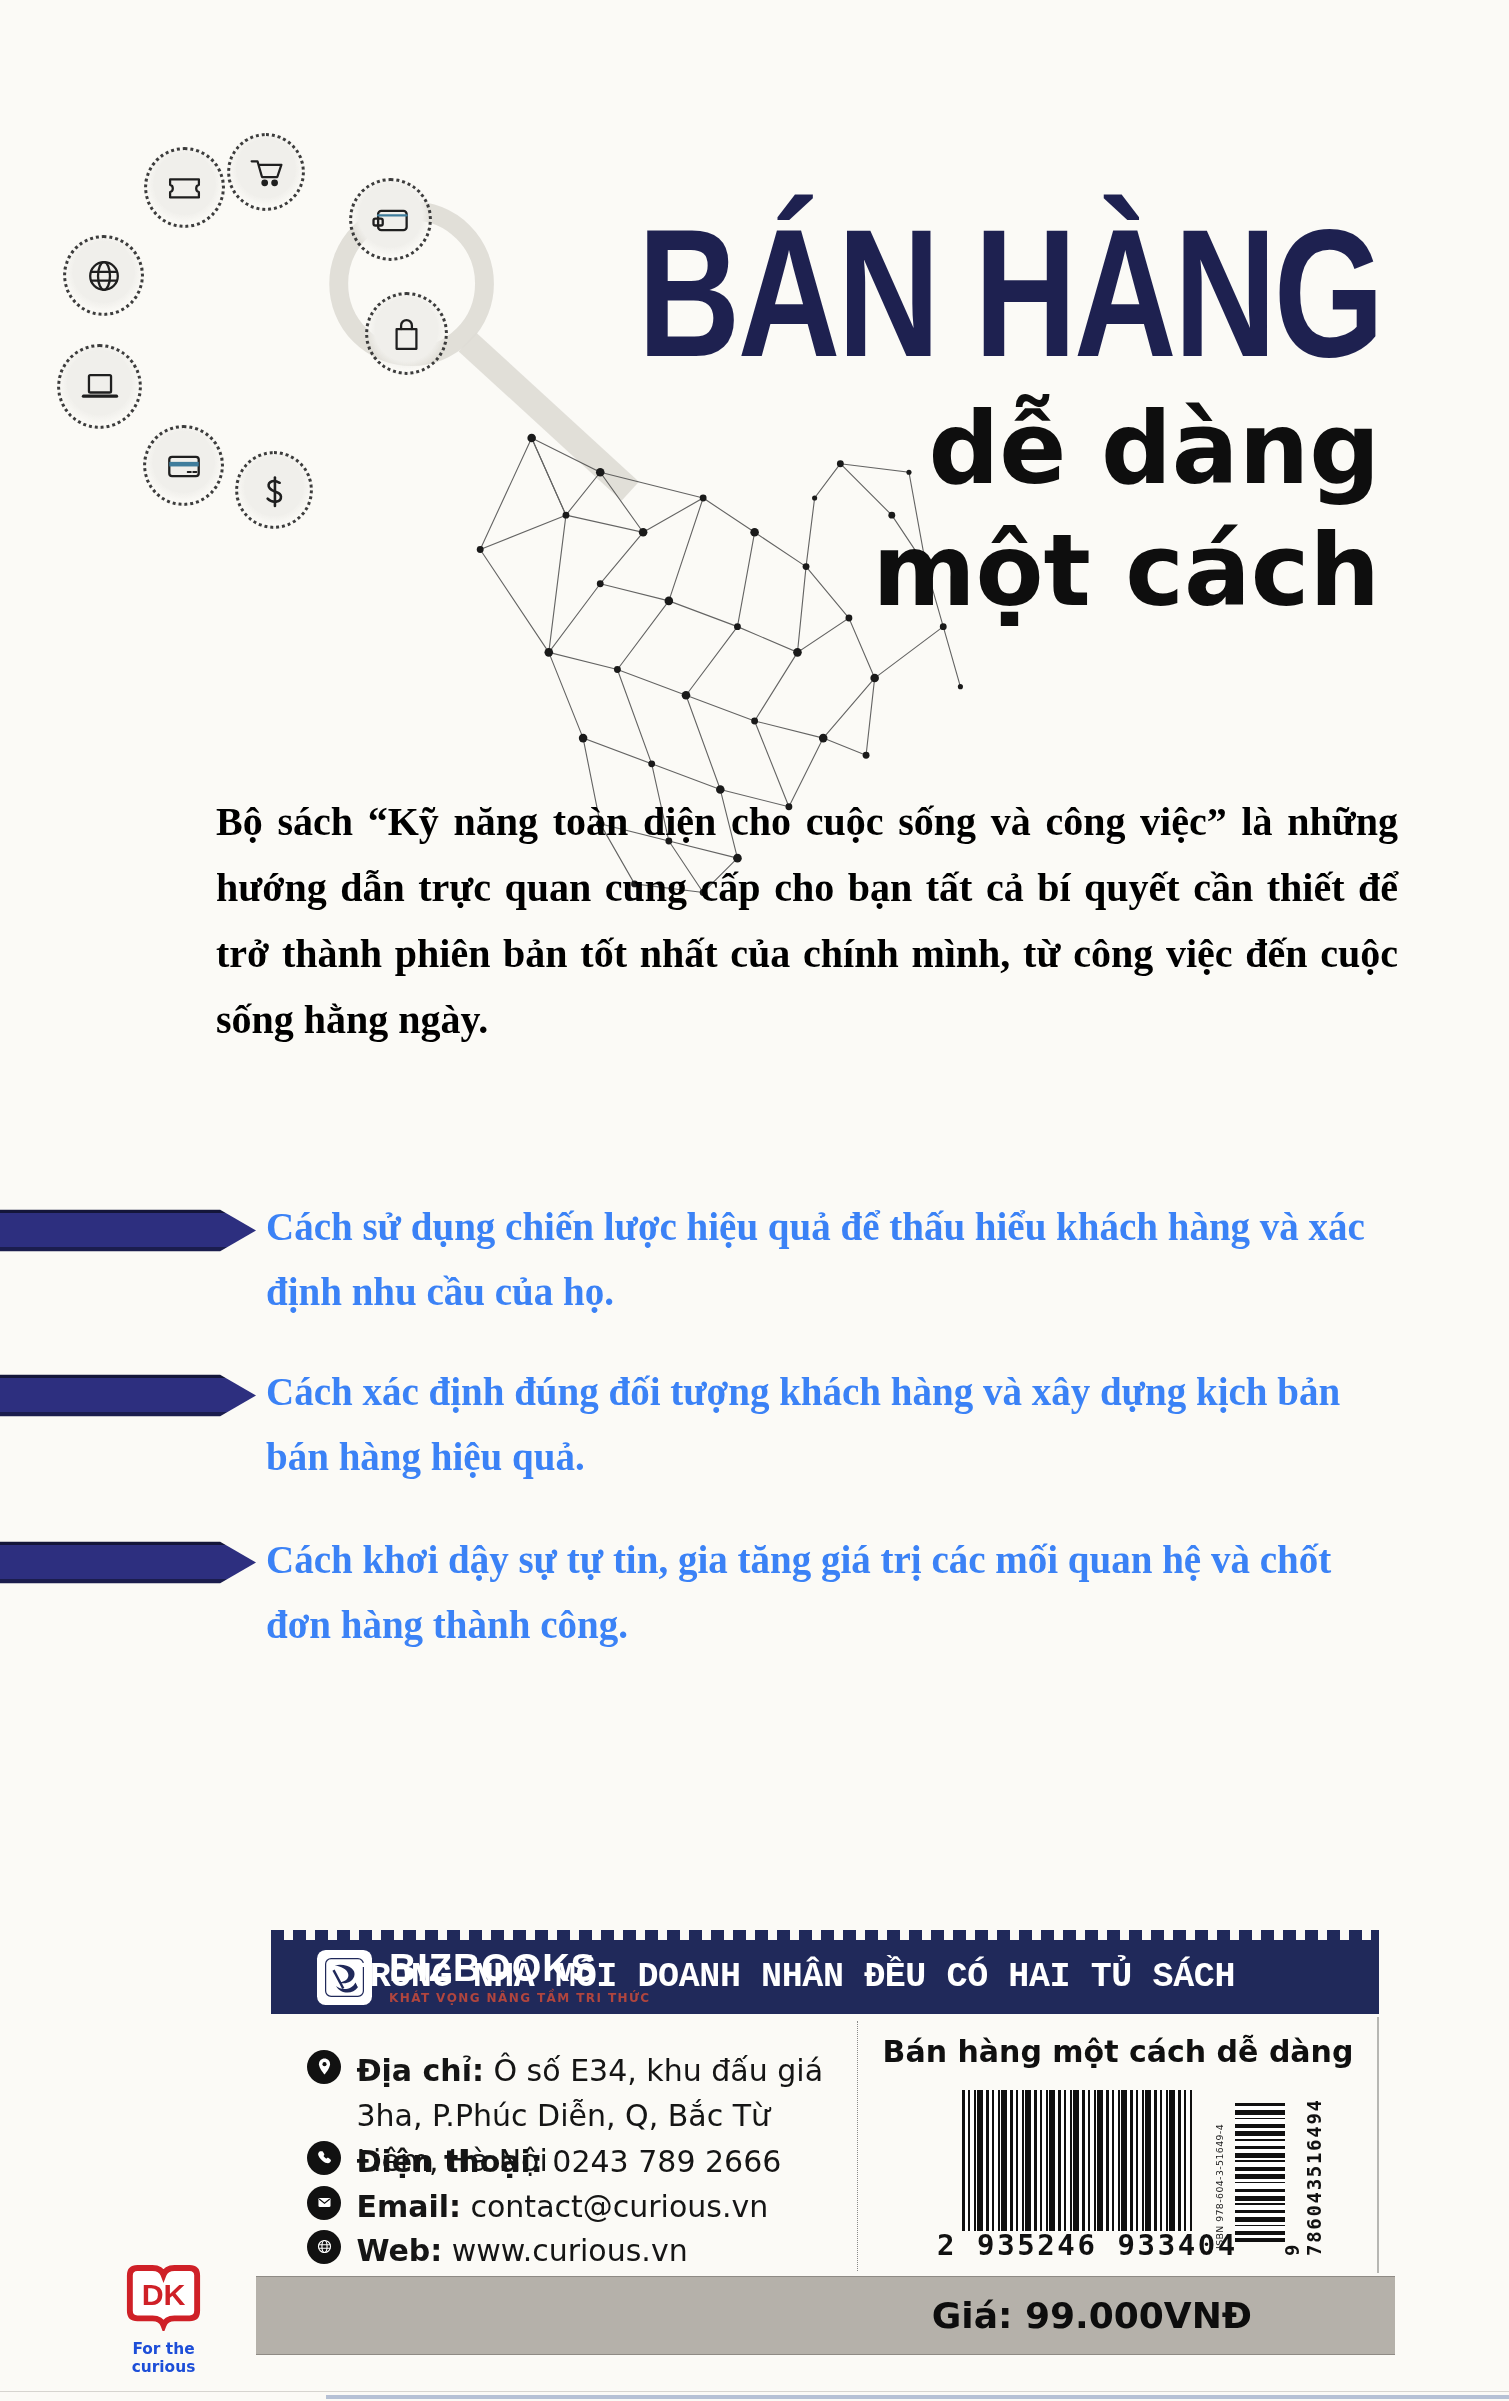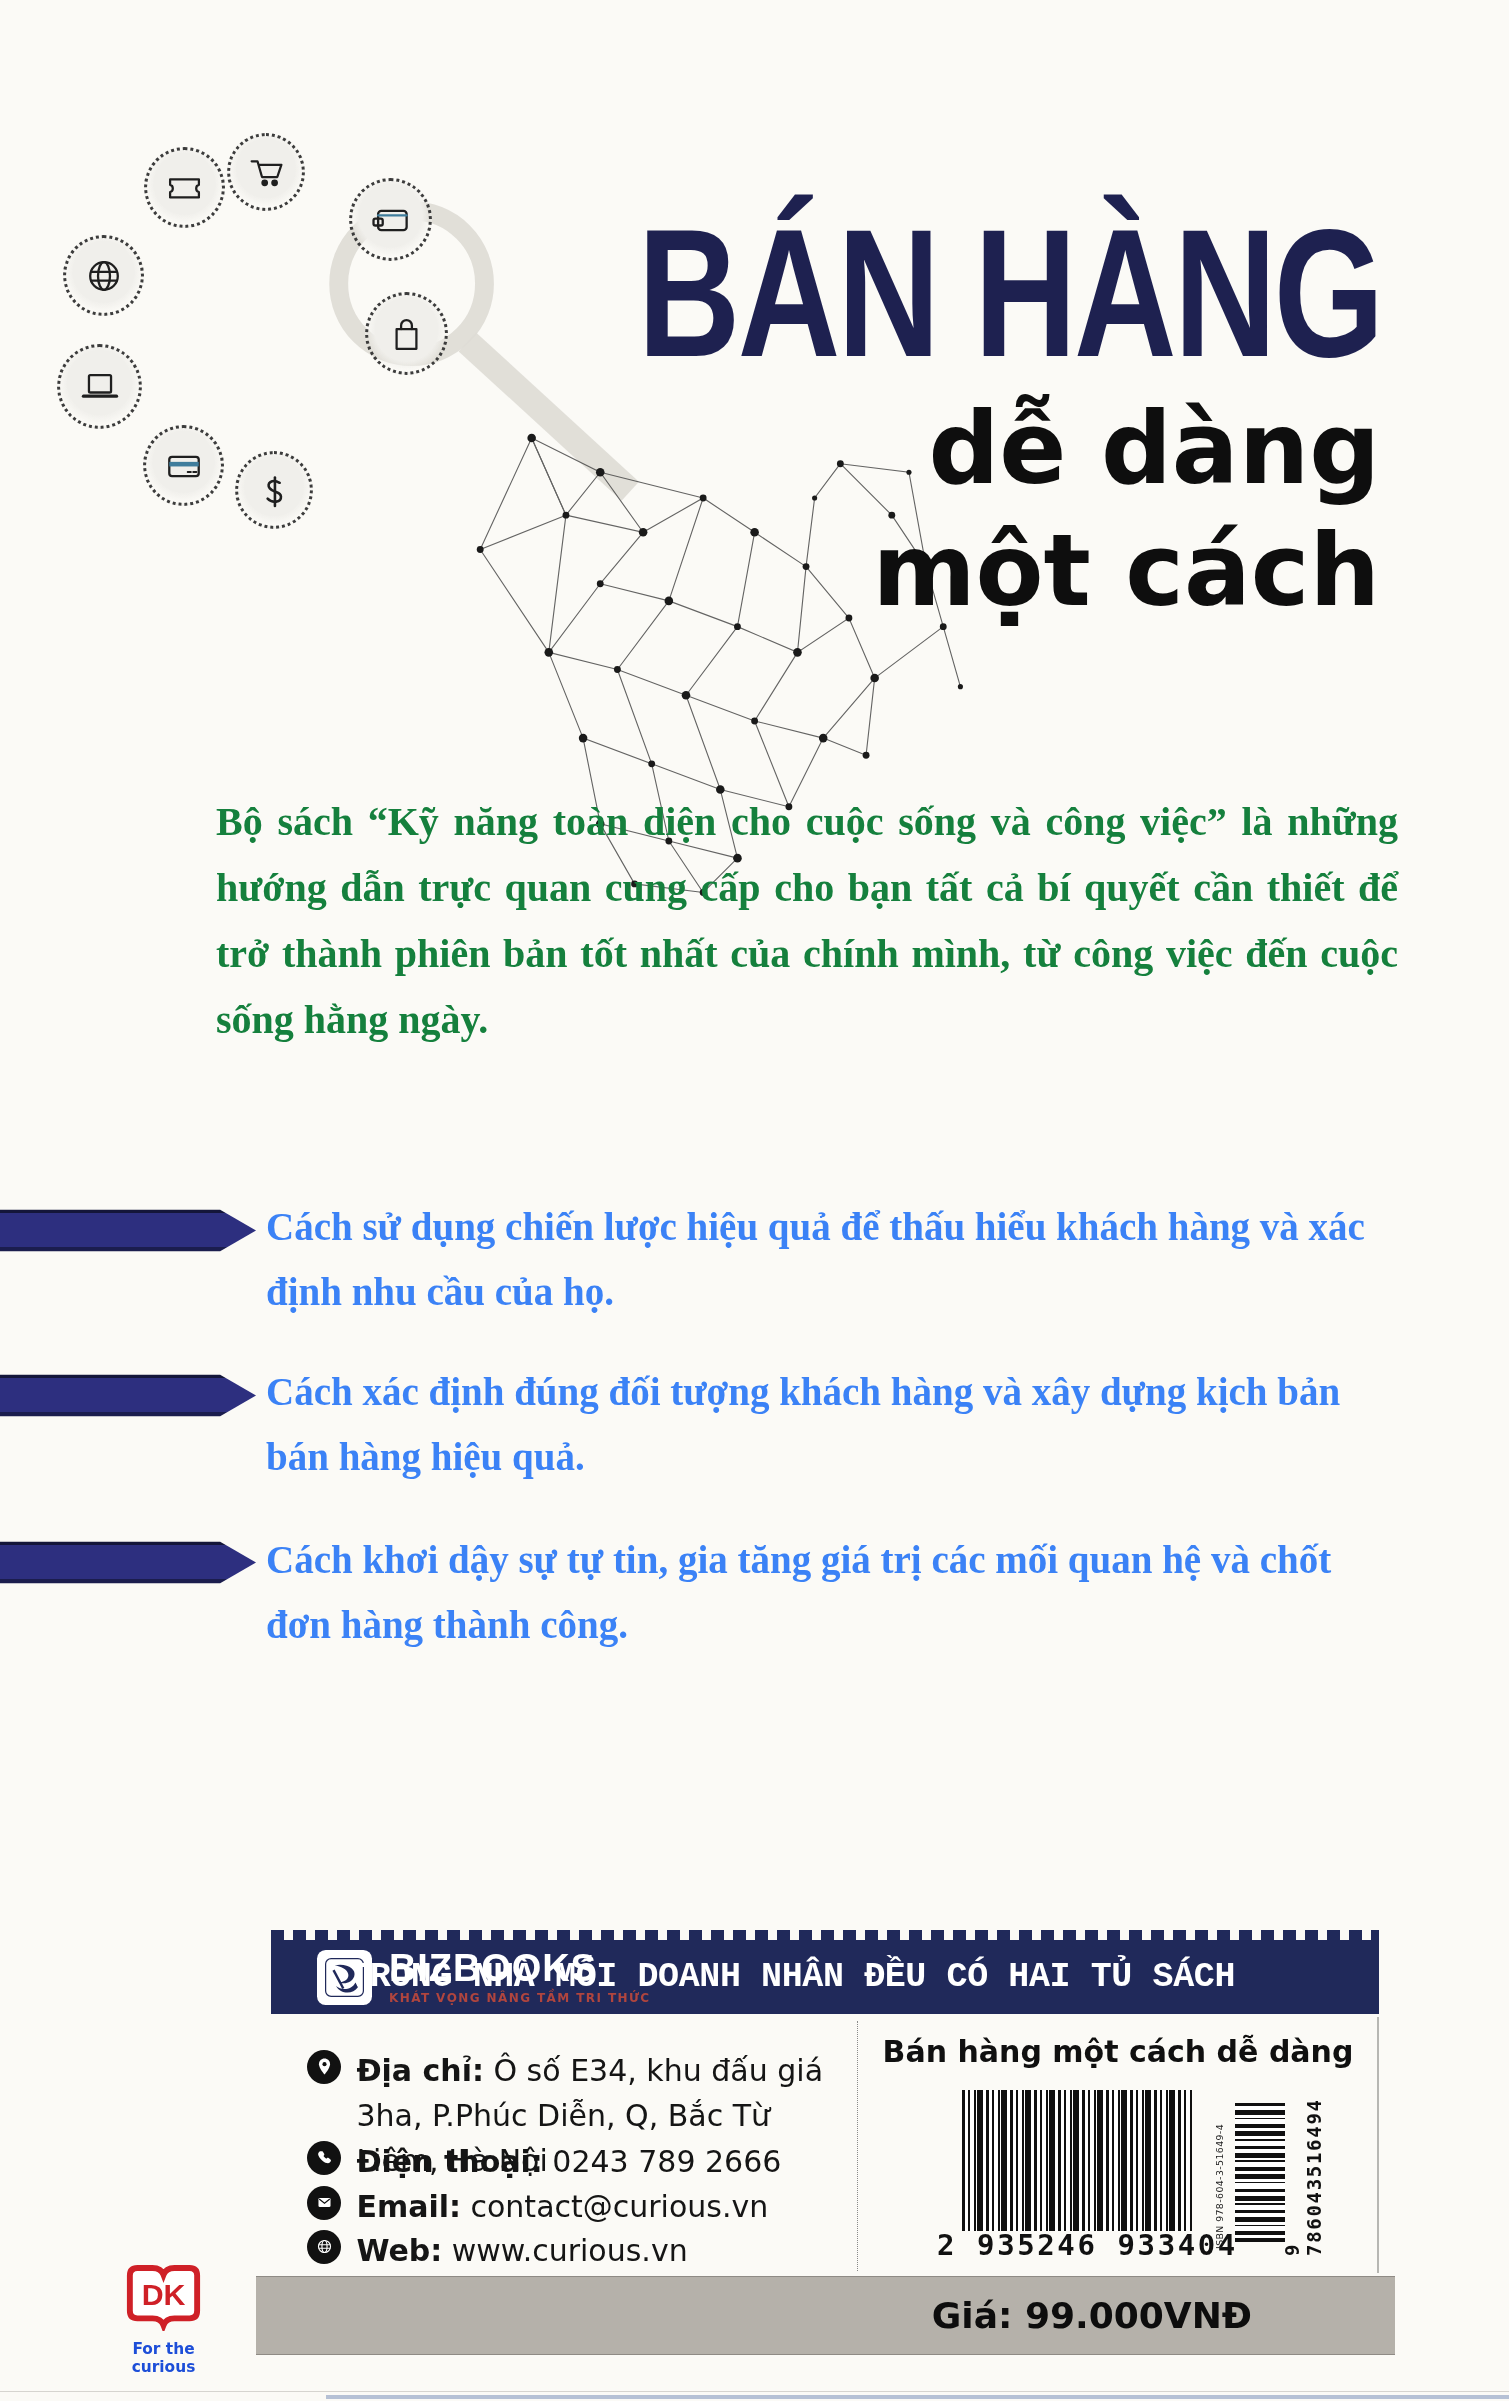--- a/index.html
+++ b/index.html
@@ -15,21 +15,21 @@
 
   
   .main-title{position:absolute;top:202px;right:127px;color:#1e2150;
       font-family:"Liberation Sans",sans-serif;font-weight:bold;font-size:182px;line-height:1;
       letter-spacing:-3.4px;transform:scaleX(0.78);transform-origin:top right;white-space:nowrap;}
   .sub-title{position:absolute;right:129px;top:388px;text-align:right;color:#0e0e0e;
       font-family:"DejaVu Sans",sans-serif;font-weight:bold;font-size:99px;line-height:122px;white-space:nowrap;}
 
   
   .intro{position:absolute;left:216px;top:789px;width:1182px;text-align:justify;
-      font-family:"Liberation Serif",serif;font-weight:700;font-size:40px;line-height:66px;color:#15803d;}
+      font-family:"Liberation Serif",serif;font-weight:700;font-size:40px;line-height:66px;color:#000000;}
 
   
   .ribbon{position:absolute;left:0;width:256px;height:45px;
       background:linear-gradient(180deg,#14163a 0 12%,#2d2f7f 12% 86%,#1b1d4e 86% 100%);
       clip-path:polygon(0 4%,86% 4%,100% 50%,86% 96%,0 96%);}
   .bullet-text{position:absolute;left:266px;width:1130px;
       font-family:"Liberation Serif",serif;font-weight:700;font-size:39px;line-height:65px;color:#3b82f6;}
 
   
   .teeth{position:absolute;left:271px;top:1930px;width:1108px;height:11px;

